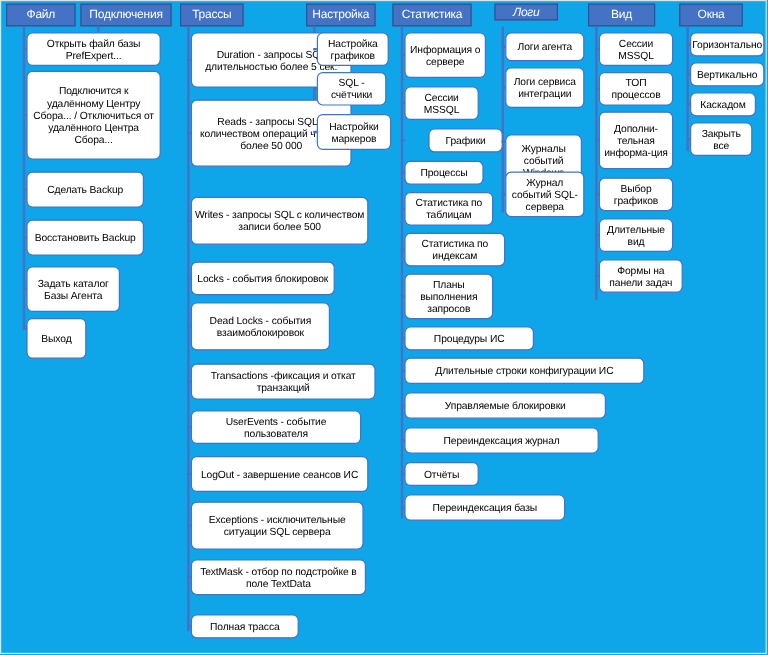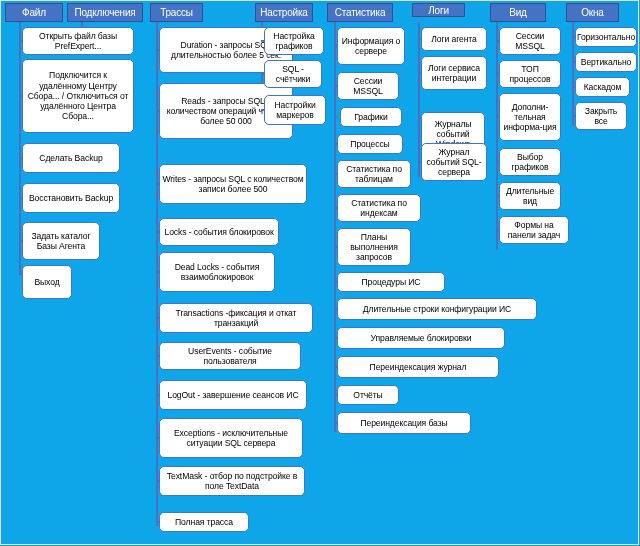--- a/index.html
+++ b/index.html
@@ -81,21 +81,21 @@
 <body>
 
 <div id="canvas">
   <div class="page-border"></div>
   <div id="nodes">
       <div class="menu-header" style="left: 5px; top: 3px; width: 58px; height: 19px;">Файл</div>
       <div class="menu-header" style="left: 67px; top: 3px; width: 76px; height: 19px;">Подключения</div>
       <div class="menu-header" style="left: 150px; top: 3px; width: 53px; height: 19px;">Трассы</div>
       <div class="menu-header" style="left: 255px; top: 3px; width: 58px; height: 19px;">Настройка</div>
       <div class="menu-header" style="left: 327px; top: 3px; width: 66px; height: 19px;">Статистика</div>
-      <div class="menu-header" style="left: 412px; top: 3px; width: 53px; height: 14px;">Логи</div>
+      <div class="menu-header" style="left: 412px; top: 3px; width: 53px; height: 14px; font-style: italic;">Логи</div>
       <div class="menu-header" style="left: 490px; top: 3px; width: 56px; height: 19px;">Вид</div>
       <div class="menu-header" style="left: 566px; top: 3px; width: 53px; height: 19px;">Окна</div>
       <div class="trunk" style="left: 19px; top: 22px; height: 252px;"></div>
       <div class="trunk" style="left: 156px; top: 22px; height: 504px;"></div>
       <div class="trunk" style="left: 261px; top: 22px; height: 105px;"></div>
       <div class="trunk" style="left: 334px; top: 22px; height: 410px;"></div>
       <div class="trunk" style="left: 418px; top: 22px; height: 155px;"></div>
       <div class="trunk" style="left: 496px; top: 22px; height: 228px;"></div>
       <div class="trunk" style="left: 572px; top: 22px; height: 104px;"></div>
       <div class="branch" style="left: 19px; top: 40px; width: 3px;"></div>
@@ -136,21 +136,21 @@
       <div class="menu-item" style="left: 264px; top: 27px; width: 60px; height: 28px;">Настройка графиков</div>
       <div class="branch" style="left: 261px; top: 73px; width: 3px;"></div>
       <div class="menu-item" style="left: 264px; top: 60px; width: 58px; height: 28px;">SQL - счётчики</div>
       <div class="branch" style="left: 261px; top: 109px; width: 3px;"></div>
       <div class="menu-item" style="left: 264px; top: 95px; width: 62px; height: 30px;">Настройки маркеров</div>
       <div class="branch" style="left: 334px; top: 45px; width: 3px;"></div>
       <div class="menu-item" style="left: 337px; top: 27px; width: 68px; height: 38px;">Информация о сервере</div>
       <div class="branch" style="left: 334px; top: 85px; width: 3px;"></div>
       <div class="menu-item" style="left: 337px; top: 72px; width: 62px; height: 28px;">Сессии MSSQL</div>
       <div class="branch" style="left: 334px; top: 116px; width: 3px;"></div>
-      <div class="menu-item" style="left: 340px; top: 107px; width: 62px; height: 20px;">Графики</div>
+      <div class="menu-item" style="left: 357px; top: 107px; width: 62px; height: 20px;">Графики</div>
       <div class="branch" style="left: 334px; top: 143px; width: 3px;"></div>
       <div class="menu-item" style="left: 337px; top: 134px; width: 66px; height: 20px;">Процессы</div>
       <div class="branch" style="left: 334px; top: 173px; width: 3px;"></div>
       <div class="menu-item" style="left: 337px; top: 160px; width: 74px; height: 28px;">Статистика по таблицам</div>
       <div class="branch" style="left: 334px; top: 207px; width: 3px;"></div>
       <div class="menu-item" style="left: 337px; top: 194px; width: 84px; height: 28px;">Статистика по индексам</div>
       <div class="branch" style="left: 334px; top: 246px; width: 3px;"></div>
       <div class="menu-item" style="left: 337px; top: 228px; width: 74px; height: 38px;">Планы выполнения запросов</div>
       <div class="branch" style="left: 334px; top: 281px; width: 3px;"></div>
       <div class="menu-item" style="left: 337px; top: 272px; width: 108px; height: 20px;">Процедуры ИС</div>

